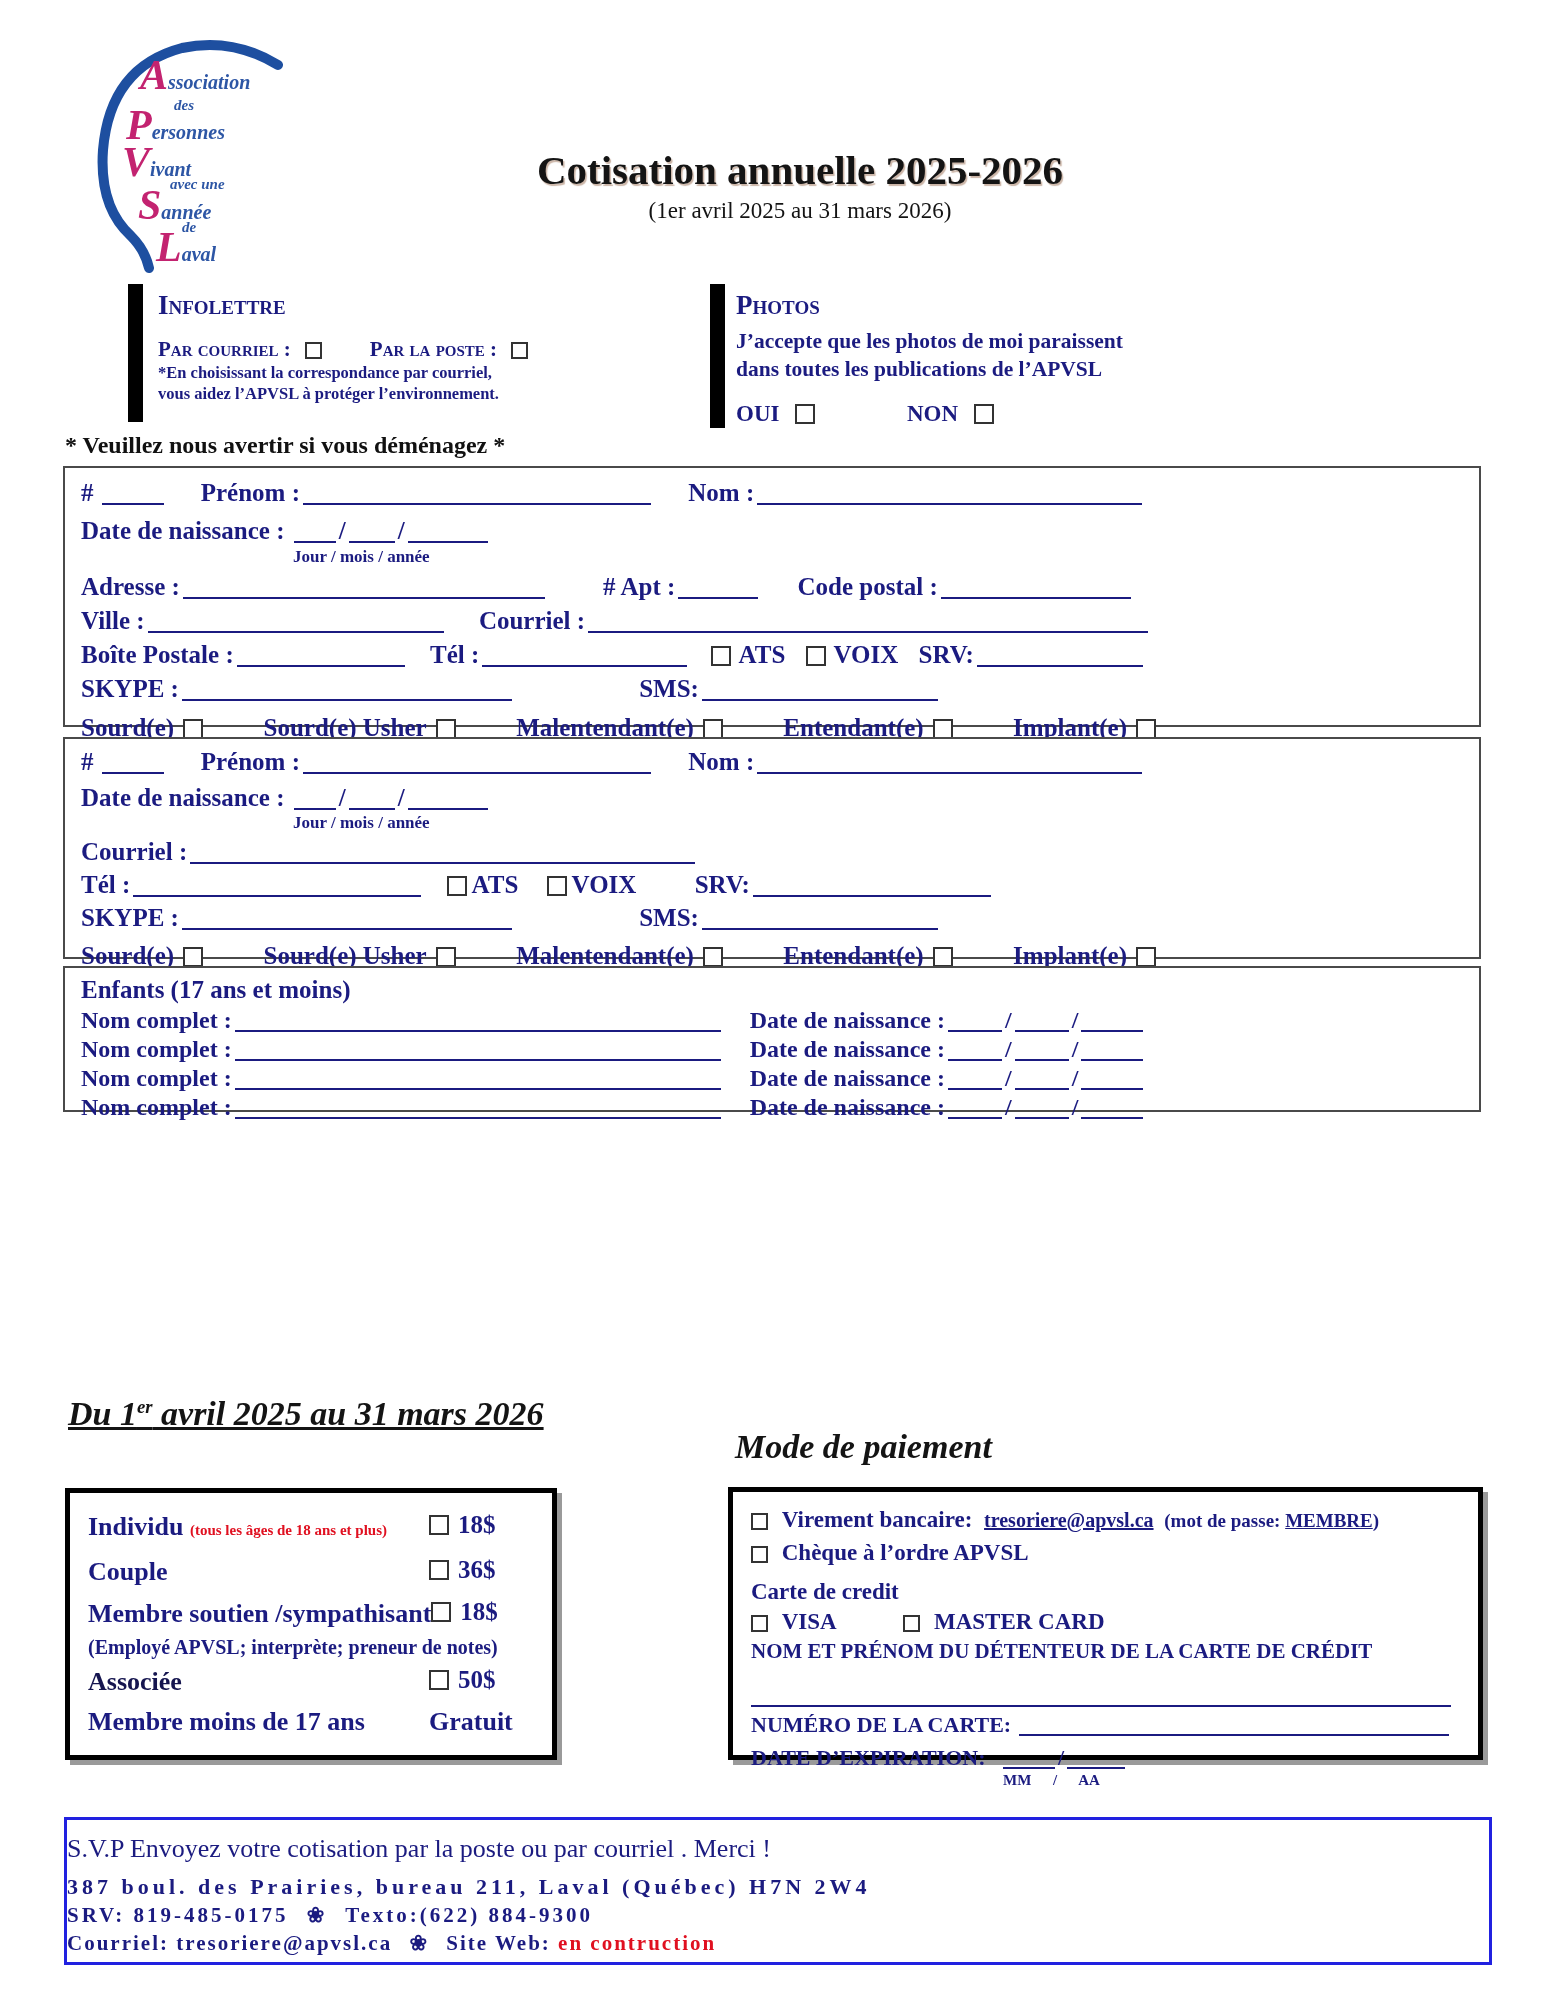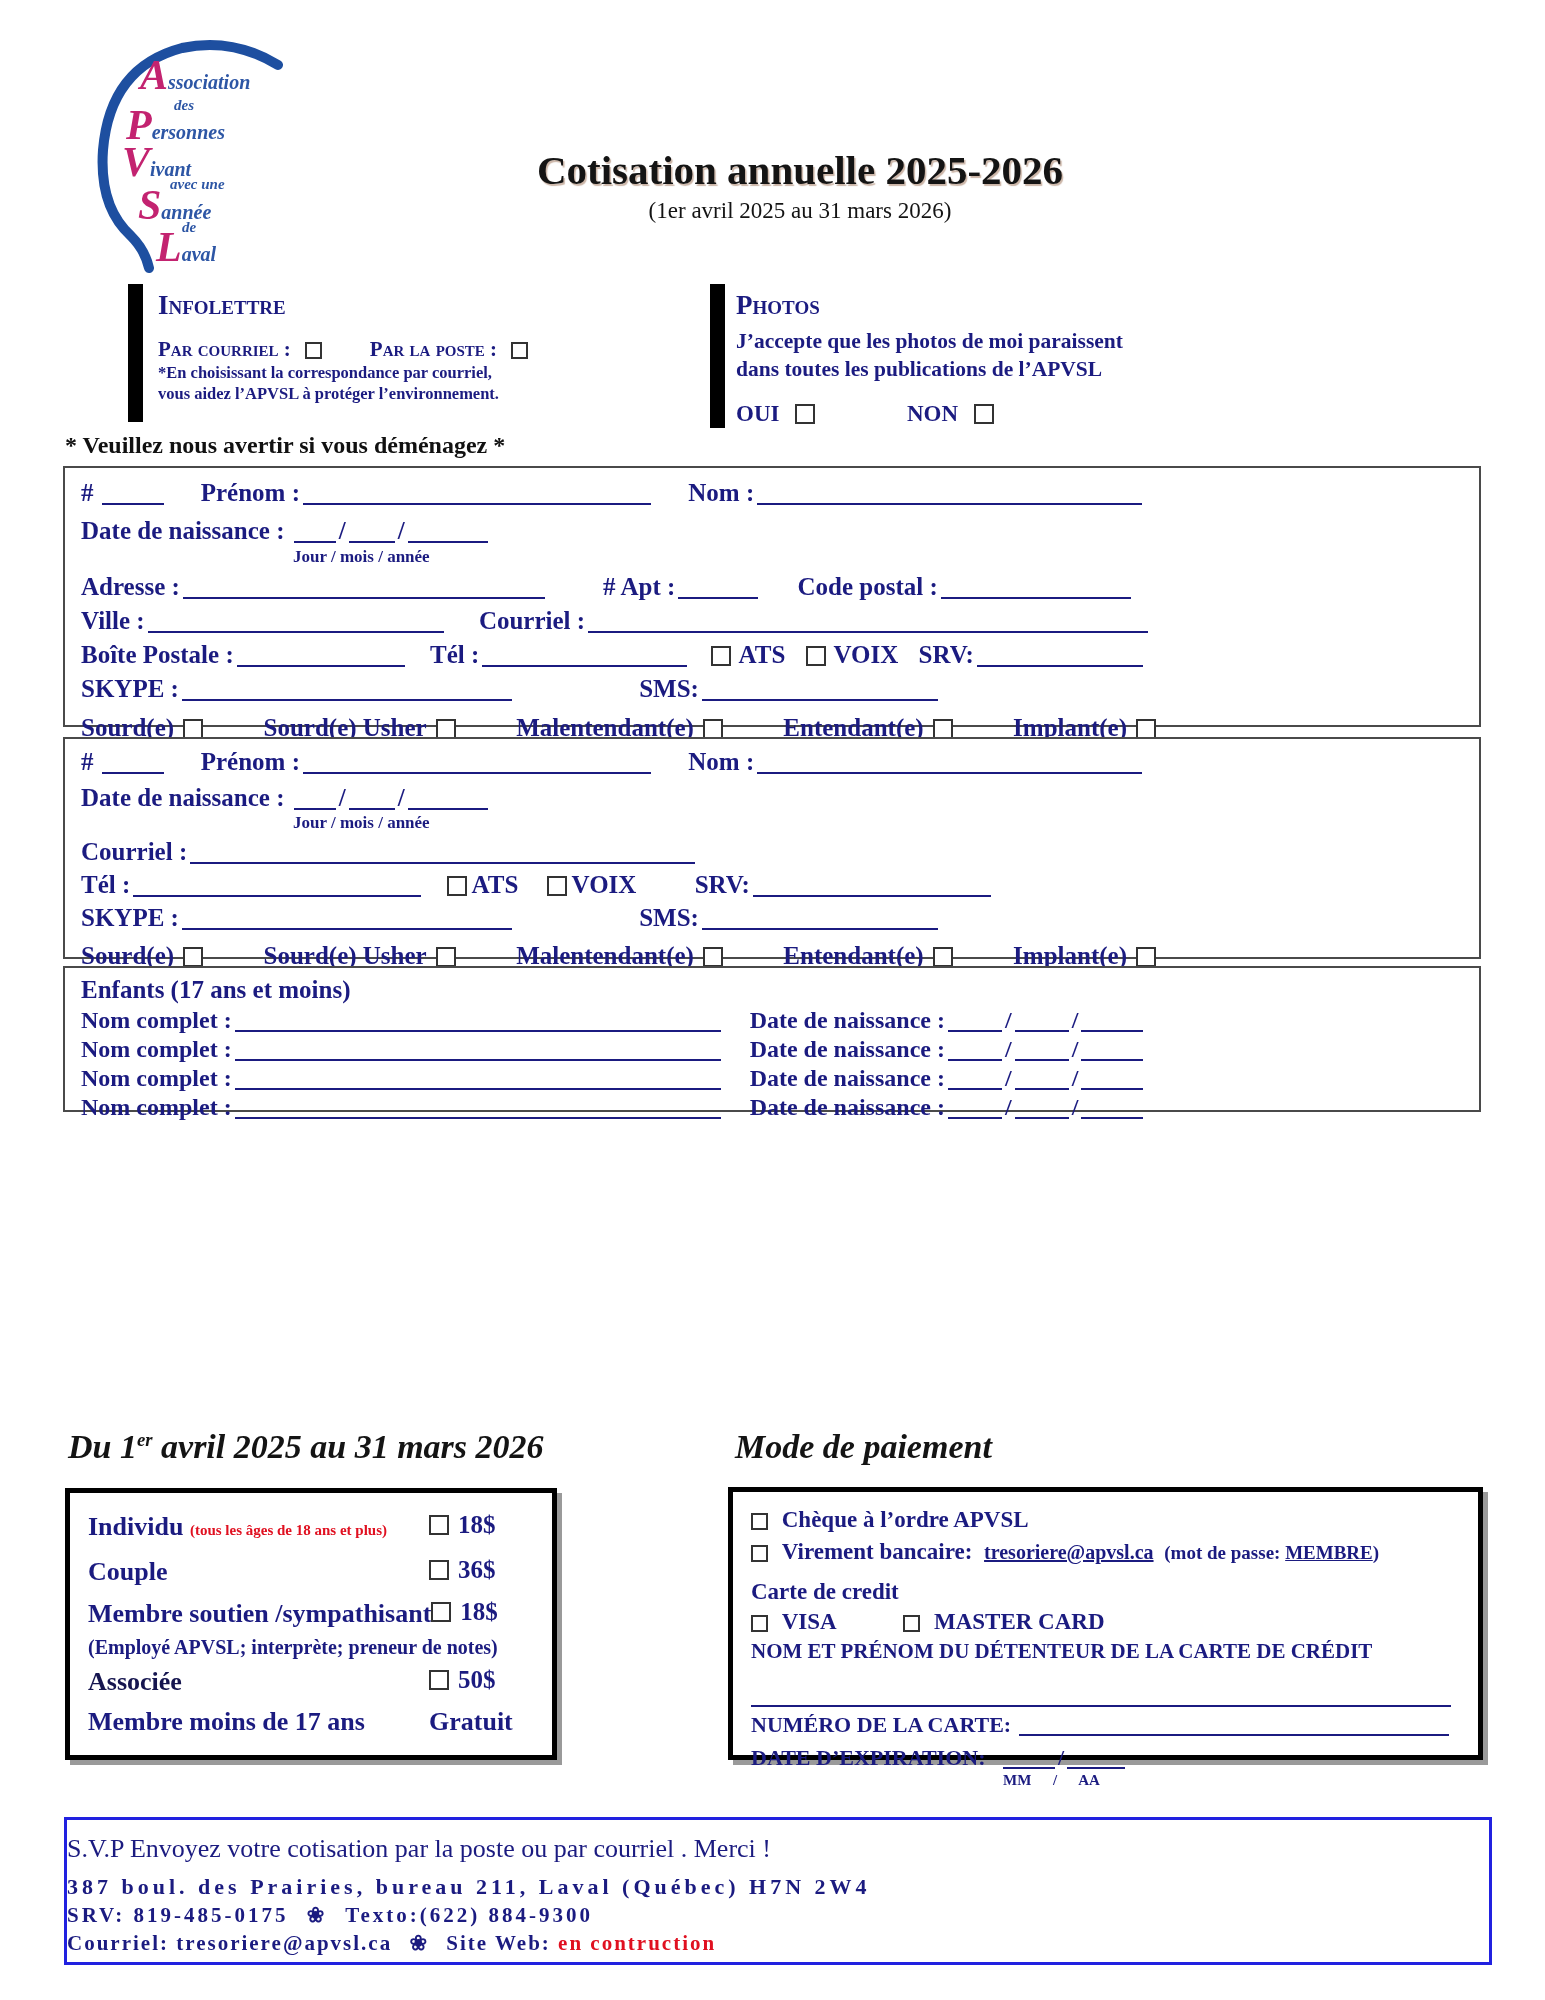--- a/index.html
+++ b/index.html
@@ -207,21 +207,21 @@
     <div class="crow">
       <span>Nom complet :</span><span class="bl" style="width:486px;"></span>
       <span style="margin-left:20px;">Date de naissance :</span><span class="bl" style="width:54px;"></span><span>/</span><span class="bl" style="width:54px;"></span><span>/</span><span class="bl" style="width:62px;"></span>
     </div>
     <div class="crow">
       <span>Nom complet :</span><span class="bl" style="width:486px;"></span>
       <span style="margin-left:20px;">Date de naissance :</span><span class="bl" style="width:54px;"></span><span>/</span><span class="bl" style="width:54px;"></span><span>/</span><span class="bl" style="width:62px;"></span>
     </div>
   </div>
 
-  <div class="hand-title" style="left:68px;top:1428px;">
+  <div class="hand-title" style="left:68px;top:1395px;text-decoration:underline;">
     <span>Du 1</span><sup style="font-size:0.55em;">er</sup><span> avril  2025 au 31 mars 2026</span>
   </div>
   <div class="bigbox" style="left:65px;top:1488px;width:492px;height:272px;padding:12px 18px;">
     <div class="prow">
       <span class="pleft"><span>Individu</span> <span class="rednote">(tous les âges de 18 ans et plus)</span></span>
       <span class="pcell">
           <span class="cb"></span>
           <span>18$</span>
         </span>
     </div>
@@ -250,29 +250,29 @@
     <div class="prow">
       <span class="pleft">Membre  moins de 17 ans</span>
       <span class="pcell" style="font-size:26px;">
           <span>Gratuit</span>
         </span>
     </div>
   </div>
 
   <div class="hand-title" style="left:735px;top:1428px;">Mode de paiement</div>
   <div class="bigbox" style="left:728px;top:1487px;width:755px;height:273px;padding:12px 18px;">
-    <div class="payrow" style="font-size:23px;line-height:32px;">
-      <span class="cb cb-sm"></span>
-      <span style="margin-left:8px;">Chèque à l’ordre APVSL</span>
-    </div>
     <div class="payrow" style="font-size:23px;line-height:32px;">
       <span class="cb cb-sm"></span>
       <span style="margin-left:8px;">Virement bancaire:</span>
       <span class="ulink" style="font-size:20px;margin-left:6px;">tresoriere@apvsl.ca</span>
       <span style="font-size:19px;margin-left:5px;">(mot de passe: </span><span class="ulink" style="font-size:19px;">MEMBRE</span><span style="font-size:19px;">)</span>
+    </div>
+    <div class="payrow" style="font-size:23px;line-height:32px;">
+      <span class="cb cb-sm"></span>
+      <span style="margin-left:8px;">Chèque à l’ordre APVSL</span>
     </div>
     <div class="payrow" style="font-size:23px;line-height:30px;margin-top:8px;">Carte de credit</div>
     <div class="payrow" style="font-size:23px;line-height:30px;">
       <span class="cb cb-sm"></span>
       <span style="margin-left:8px;">VISA</span>
       <span class="cb cb-sm" style="margin-left:62px;"></span>
       <span style="margin-left:8px;">MASTER CARD</span>
     </div>
     <div class="payrow" style="font-size:21px;line-height:28px;">NOM ET PRÉNOM DU DÉTENTEUR DE LA CARTE DE CRÉDIT</div>
     <div style="margin-top:24px;"><span class="bl" style="width:700px;margin:0;"></span></div>

